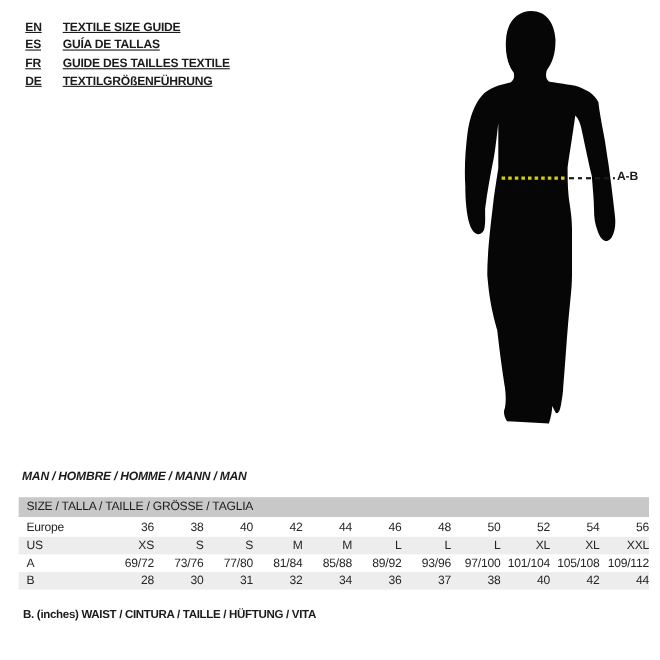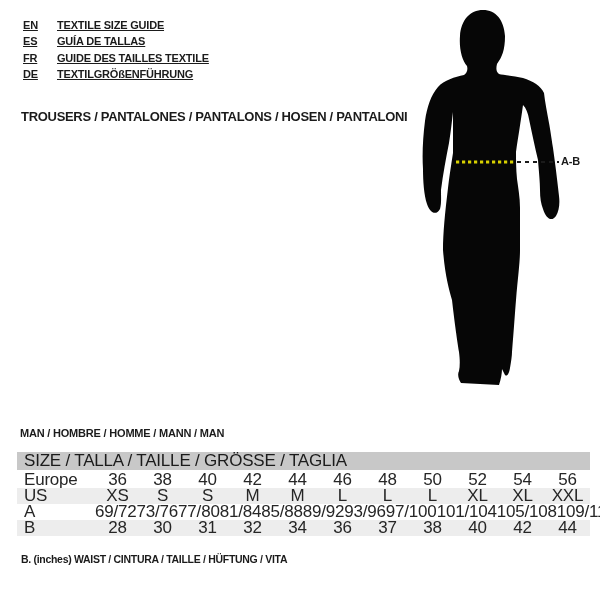--- a/index.html
+++ b/index.html
@@ -6,33 +6,33 @@
   .page{
     position:relative;width:600px;height:600px;background:#ffffff;
     font-family:"Liberation Sans",sans-serif;color:#1b1b1b;overflow:hidden;
   }
   
   .lang-list{position:absolute;left:23px;top:17px;text-decoration:underline;}
   .lang-row{display:flex;height:16.3px;line-height:16.3px;font-weight:bold;font-size:11px;letter-spacing:-0.2px;}
   .lang-code{width:34px;}
   
   .product-heading{position:absolute;left:21px;top:109px;font-size:13px;font-weight:bold;letter-spacing:-0.3px;white-space:nowrap;}
-  .gender-heading{position:absolute;left:20px;top:427px;font-size:11px;font-weight:bold;letter-spacing:-0.2px;white-space:nowrap;}
+  .gender-heading{position:absolute;left:20px;top:427px;font-size:11px;font-weight:bold;letter-spacing:-0.2px;white-space:nowrap;font-style:italic;}
   
   .silhouette-svg{position:absolute;left:413px;top:8px;width:165px;height:385px;}
   .dash-line{position:absolute;left:517px;top:161px;width:42px;height:2px;
     background:repeating-linear-gradient(90deg,#1a1a1a 0 4.5px,transparent 4.5px 8px);}
   .ab-label{position:absolute;left:561px;top:155px;font-size:11px;font-weight:bold;letter-spacing:-0.2px;}
   
-  .size-table{position:absolute;left:17px;top:452px;width:573px;font-size:17px;letter-spacing:-0.2px;color:#262626;}
+  .size-table{position:absolute;left:17px;top:452px;width:573px;font-size:11px;letter-spacing:-0.2px;color:#262626;}
   .thead{height:18px;line-height:18px;background:#c8c8c8;padding-left:7px;margin-bottom:2px;color:#1b1b1b;}
   .trow{display:grid;grid-template-columns:78px repeat(11,1fr);height:16px;line-height:16px;align-items:center;}
   .trow.stripe{background:#ededed;}
   .tlabel{padding-left:7px;text-align:left;}
-  .tcell{text-align:center;}
+  .tcell{text-align:right;}
   
   .notes{position:absolute;left:21px;top:551px;font-size:10.5px;font-weight:bold;line-height:17.5px;letter-spacing:-0.3px;}
 </style>
 </head>
 <body>
 
 <div class="page">
 
   <div class="lang-list">
     <div class="lang-row">
@@ -46,21 +46,20 @@
     <div class="lang-row">
       <span class="lang-code">FR</span>
       <span class="lang-text">GUIDE DES TAILLES TEXTILE</span>
     </div>
     <div class="lang-row">
       <span class="lang-code">DE</span>
       <span class="lang-text">TEXTILGRÖßENFÜHRUNG</span>
     </div>
   </div>
 
-  <div class="product-heading">TROUSERS / PANTALONES / PANTALONS / HOSEN / PANTALONI</div>
 
   <svg class="silhouette-svg" viewBox="0 0 165 385" aria-hidden="true">
     <path fill="#060606" d="
       M70,2
       C57,2 48,12 47,28
       C46,41 49,52 54,58
       C55,62 54,65 51,67
       C42,69 31,72 25,79
       C18,87 14,99 12,113
       C10,129 9,146 10,161

